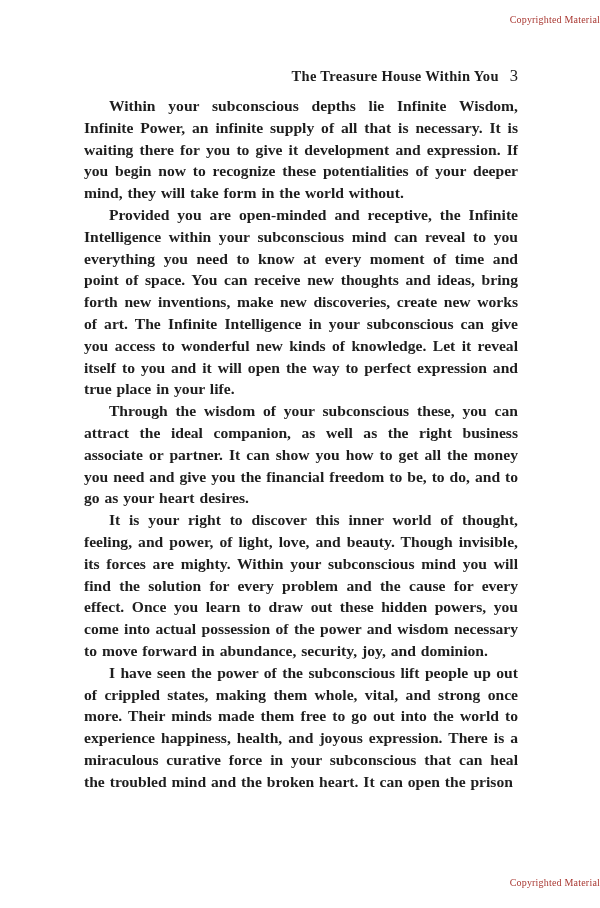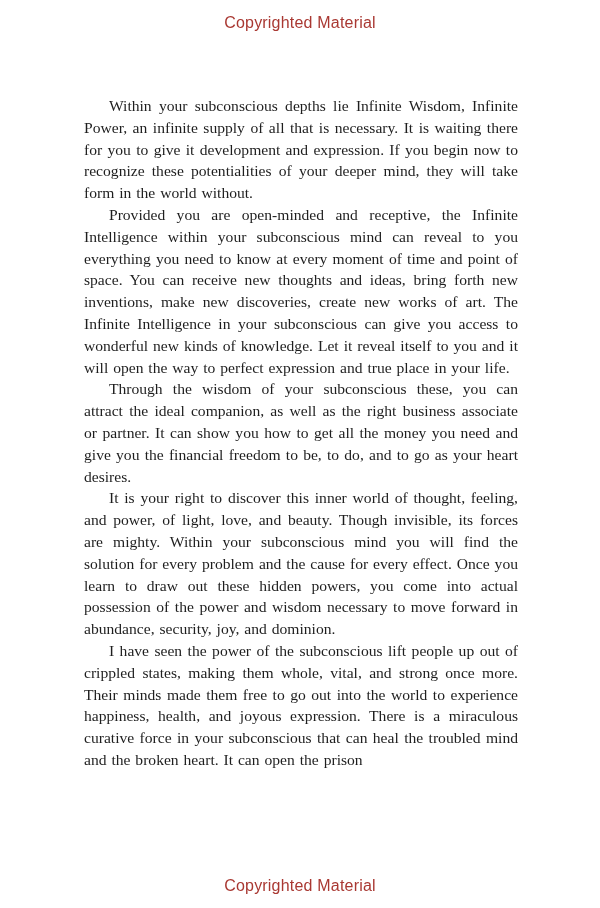--- a/index.html
+++ b/index.html
@@ -12,23 +12,23 @@
     width: 600px;
     height: 908px;
     background: #ffffff;
     overflow: hidden;
     font-family: "Liberation Serif", serif;
   }
   .copyright {
     position: absolute;
     left: 0;
     width: 100%;
-    text-align: center;
-    font-family: Liberation Sans, sans-serif;
-    font-size: 16px;
+    text-align: right;
+    font-family: Liberation Serif, serif;
+    font-size: 10px;
     color: #a93832;
     letter-spacing: 0.2px;
   }
   .copyright.top { top: 14px; }
   .copyright.bottom { top: 877px; }
   .running-header {
     position: absolute;
     top: 66px;
     left: 84px;
     width: 434px;
@@ -52,29 +52,33 @@
     width: 434px;
     color: #1e1e1e;
     font-size: 15.6px;
     line-height: 21.8px;
   }
   .body-text p {
     margin: 0;
     text-align: justify;
     text-indent: 1.6em;
     word-spacing: 1px;
+    font-weight: bold;
   }
 </style>
 </head>
 <body>
 
 <div class="page">
 
   <div class="copyright top">Copyrighted Material</div>
 
+  <div class="running-header">
+    <span class="title">The Treasure House Within You</span><span class="pagenum">3</span>
+  </div>
 
   <div class="body-text">
     <p>Within your subconscious depths lie Infinite Wisdom, Infinite Power, an infinite supply of all that is necessary. It is waiting there for you to give it development and expression. If you begin now to recognize these potentialities of your deeper mind, they will take form in the world without.</p>
     <p>Provided you are open-minded and receptive, the Infinite Intelligence within your subconscious mind can reveal to you everything you need to know at every moment of time and point of space. You can receive new thoughts and ideas, bring forth new inventions, make new discoveries, create new works of art. The Infinite Intelligence in your subconscious can give you access to wonderful new kinds of knowledge. Let it reveal itself to you and it will open the way to perfect expression and true place in your life.</p>
     <p>Through the wisdom of your subconscious these, you can attract the ideal companion, as well as the right business associate or partner. It can show you how to get all the money you need and give you the financial freedom to be, to do, and to go as your heart desires.</p>
     <p>It is your right to discover this inner world of thought, feeling, and power, of light, love, and beauty. Though invisible, its forces are mighty. Within your subconscious mind you will find the solution for every problem and the cause for every effect. Once you learn to draw out these hidden powers, you come into actual possession of the power and wisdom necessary to move forward in abundance, security, joy, and dominion.</p>
     <p>I have seen the power of the subconscious lift people up out of crippled states, making them whole, vital, and strong once more. Their minds made them free to go out into the world to experience happiness, health, and joyous expression. There is a miraculous curative force in your subconscious that can heal the troubled mind and the broken heart. It can open the prison</p>
   </div>
 
   <div class="copyright bottom">Copyrighted Material</div>

